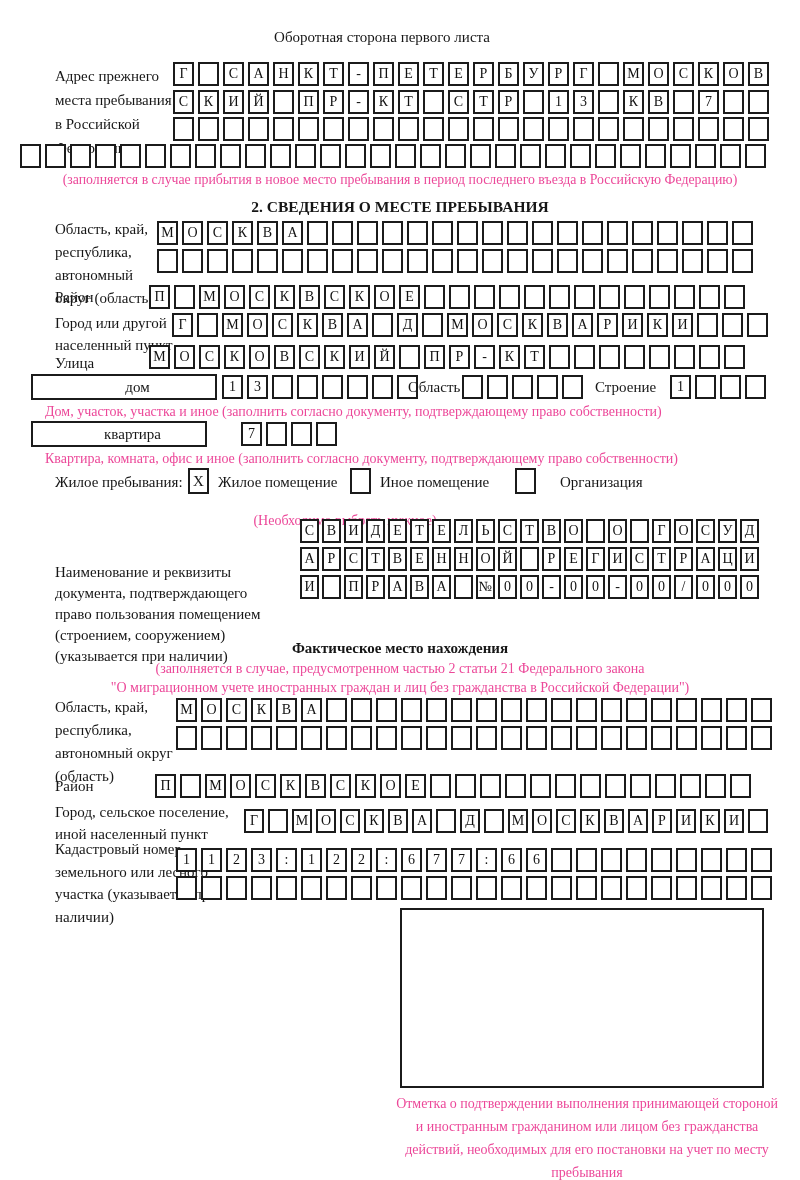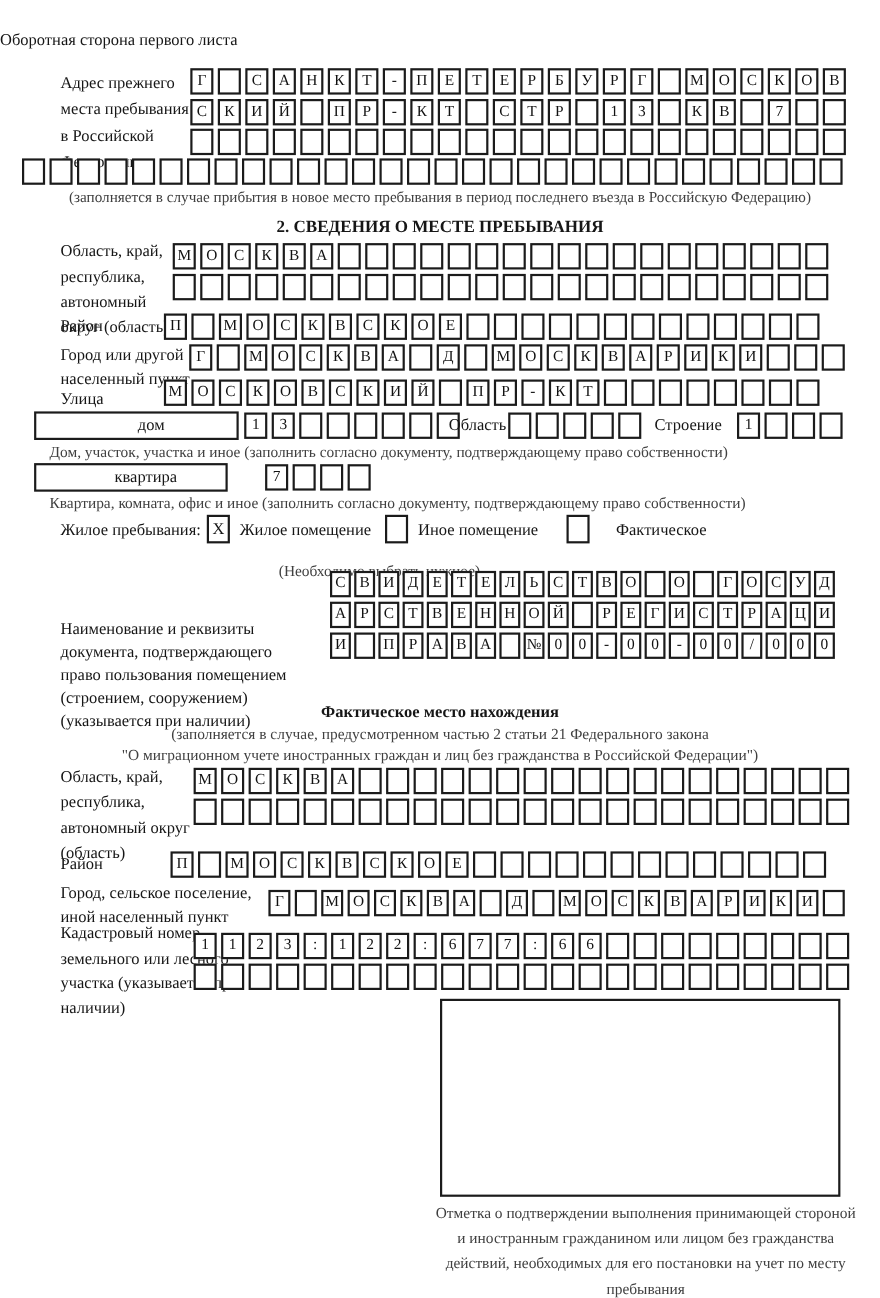--- a/index.html
+++ b/index.html
@@ -2,21 +2,21 @@
 <html><head>
 <meta charset="utf-8">
 <style>
   html,body { margin:0; padding:0; background:#fff; }
   #page {
     position:relative; width:800px; height:1180px; background:#fff;
     font-family:"Liberation Serif","DejaVu Serif",serif; color:#161616;
     overflow:hidden;
   }
   .lbl { position:absolute; font-size:15px; line-height:23px; color:#161616; }
-  .cap { position:absolute; font-size:13.8px; color:#404040; }
+  .cap { position:absolute; font-size:13.8px; color:#ec4899; }
   .center { left:0; right:0; text-align:center; }
   .bold { font-weight:bold; }
   .crow { position:absolute; display:flex; gap:4px; }
   .cell {
     box-sizing:border-box; width:21px; height:24px; flex:0 0 auto;
     border:2px solid #1b1b1b; background:#fff;
     display:flex; align-items:center; justify-content:center;
     font-size:14px; line-height:1; color:#111;
   }
   .crow.tight { gap:3px; }
@@ -34,21 +34,21 @@
   }
   .inl { position:absolute; font-size:15px; line-height:26px; }
   #mark-box { position:absolute; left:400px; top:908px; width:364px; height:180px;
     border:2px solid #1b1b1b; box-sizing:border-box; background:#fff; }
 </style>
 </head>
 <body>
 
 <div id="page">
 
-  <div class="lbl" style="left:0;right:36px;top:26px;text-align:left;">Оборотная сторона первого листа</div>
+  <div class="lbl" style="left:0;right:36px;top:26px;text-align:center;">Оборотная сторона первого листа</div>
 
   <div class="lbl" style="left:55px;top:64px;width:126px;line-height:24px;">Адрес прежнего места пребывания в Российской Федерации</div>
   <div class="crow" style="left:173px;top:62px;">
       <div class="cell">Г</div>
       <div class="cell"></div>
       <div class="cell">С</div>
       <div class="cell">А</div>
       <div class="cell">Н</div>
       <div class="cell">К</div>
       <div class="cell">Т</div>
@@ -332,21 +332,21 @@
       <div class="cell"></div>
     </div>
   <div class="cap" style="left:45px;top:451px;font-size:14px;">Квартира, комната, офис и иное (заполнить согласно документу, подтверждающему право собственности)</div>
 
   <div class="inl" style="left:55px;top:469px;">Жилое пребывания:</div>
   <div class="chk" style="left:188px;top:468px;">X</div>
   <div class="inl" style="left:218px;top:469px;">Жилое помещение</div>
   <div class="chk" style="left:350px;top:468px;"></div>
   <div class="inl" style="left:380px;top:469px;">Иное помещение</div>
   <div class="chk" style="left:515px;top:468px;"></div>
-  <div class="inl" style="left:560px;top:469px;">Фактическое</div>
+  <div class="inl" style="left:560px;top:469px;">Организация</div>
   <div class="cap" style="left:145px;top:499px;width:400px;text-align:center;font-size:14px;margin-top:14px;">(Необходимо выбрать нужное)</div>
 
   <div class="lbl" style="left:55px;top:518px;width:212px;line-height:21px;margin-top:44px;">Наименование и реквизиты документа, подтверждающего право пользования помещением (строением, сооружением) (указывается при наличии)</div>
   <div class="crow tight" style="left:300px;top:519px;">
       <div class="cell">С</div>
       <div class="cell">В</div>
       <div class="cell">И</div>
       <div class="cell">Д</div>
       <div class="cell">Е</div>
       <div class="cell">Т</div>

